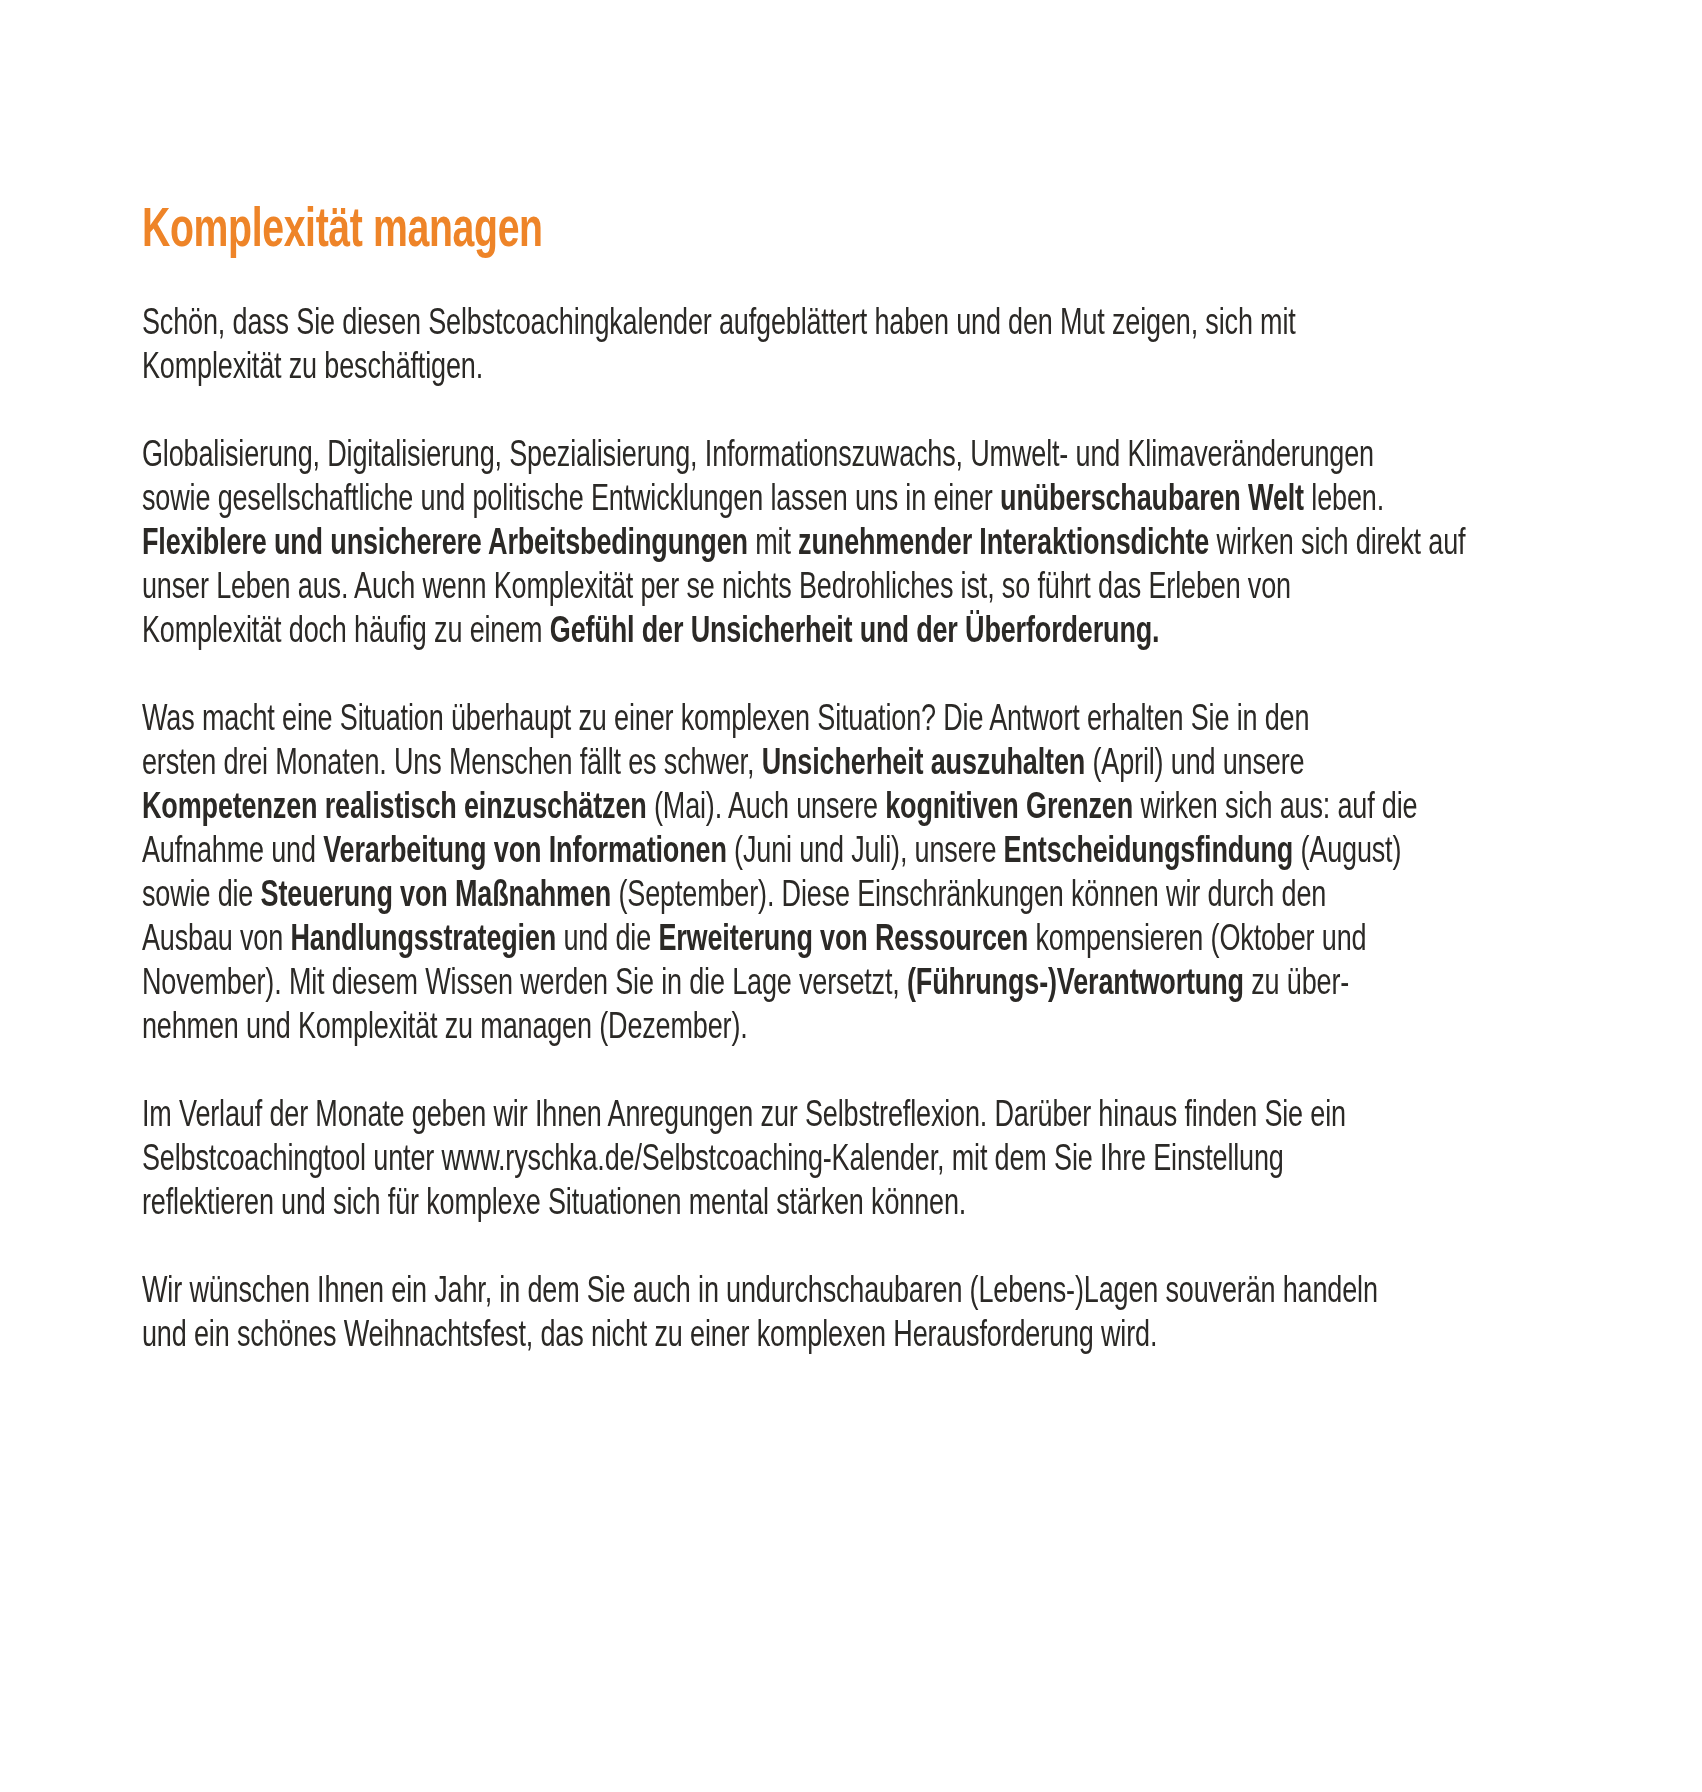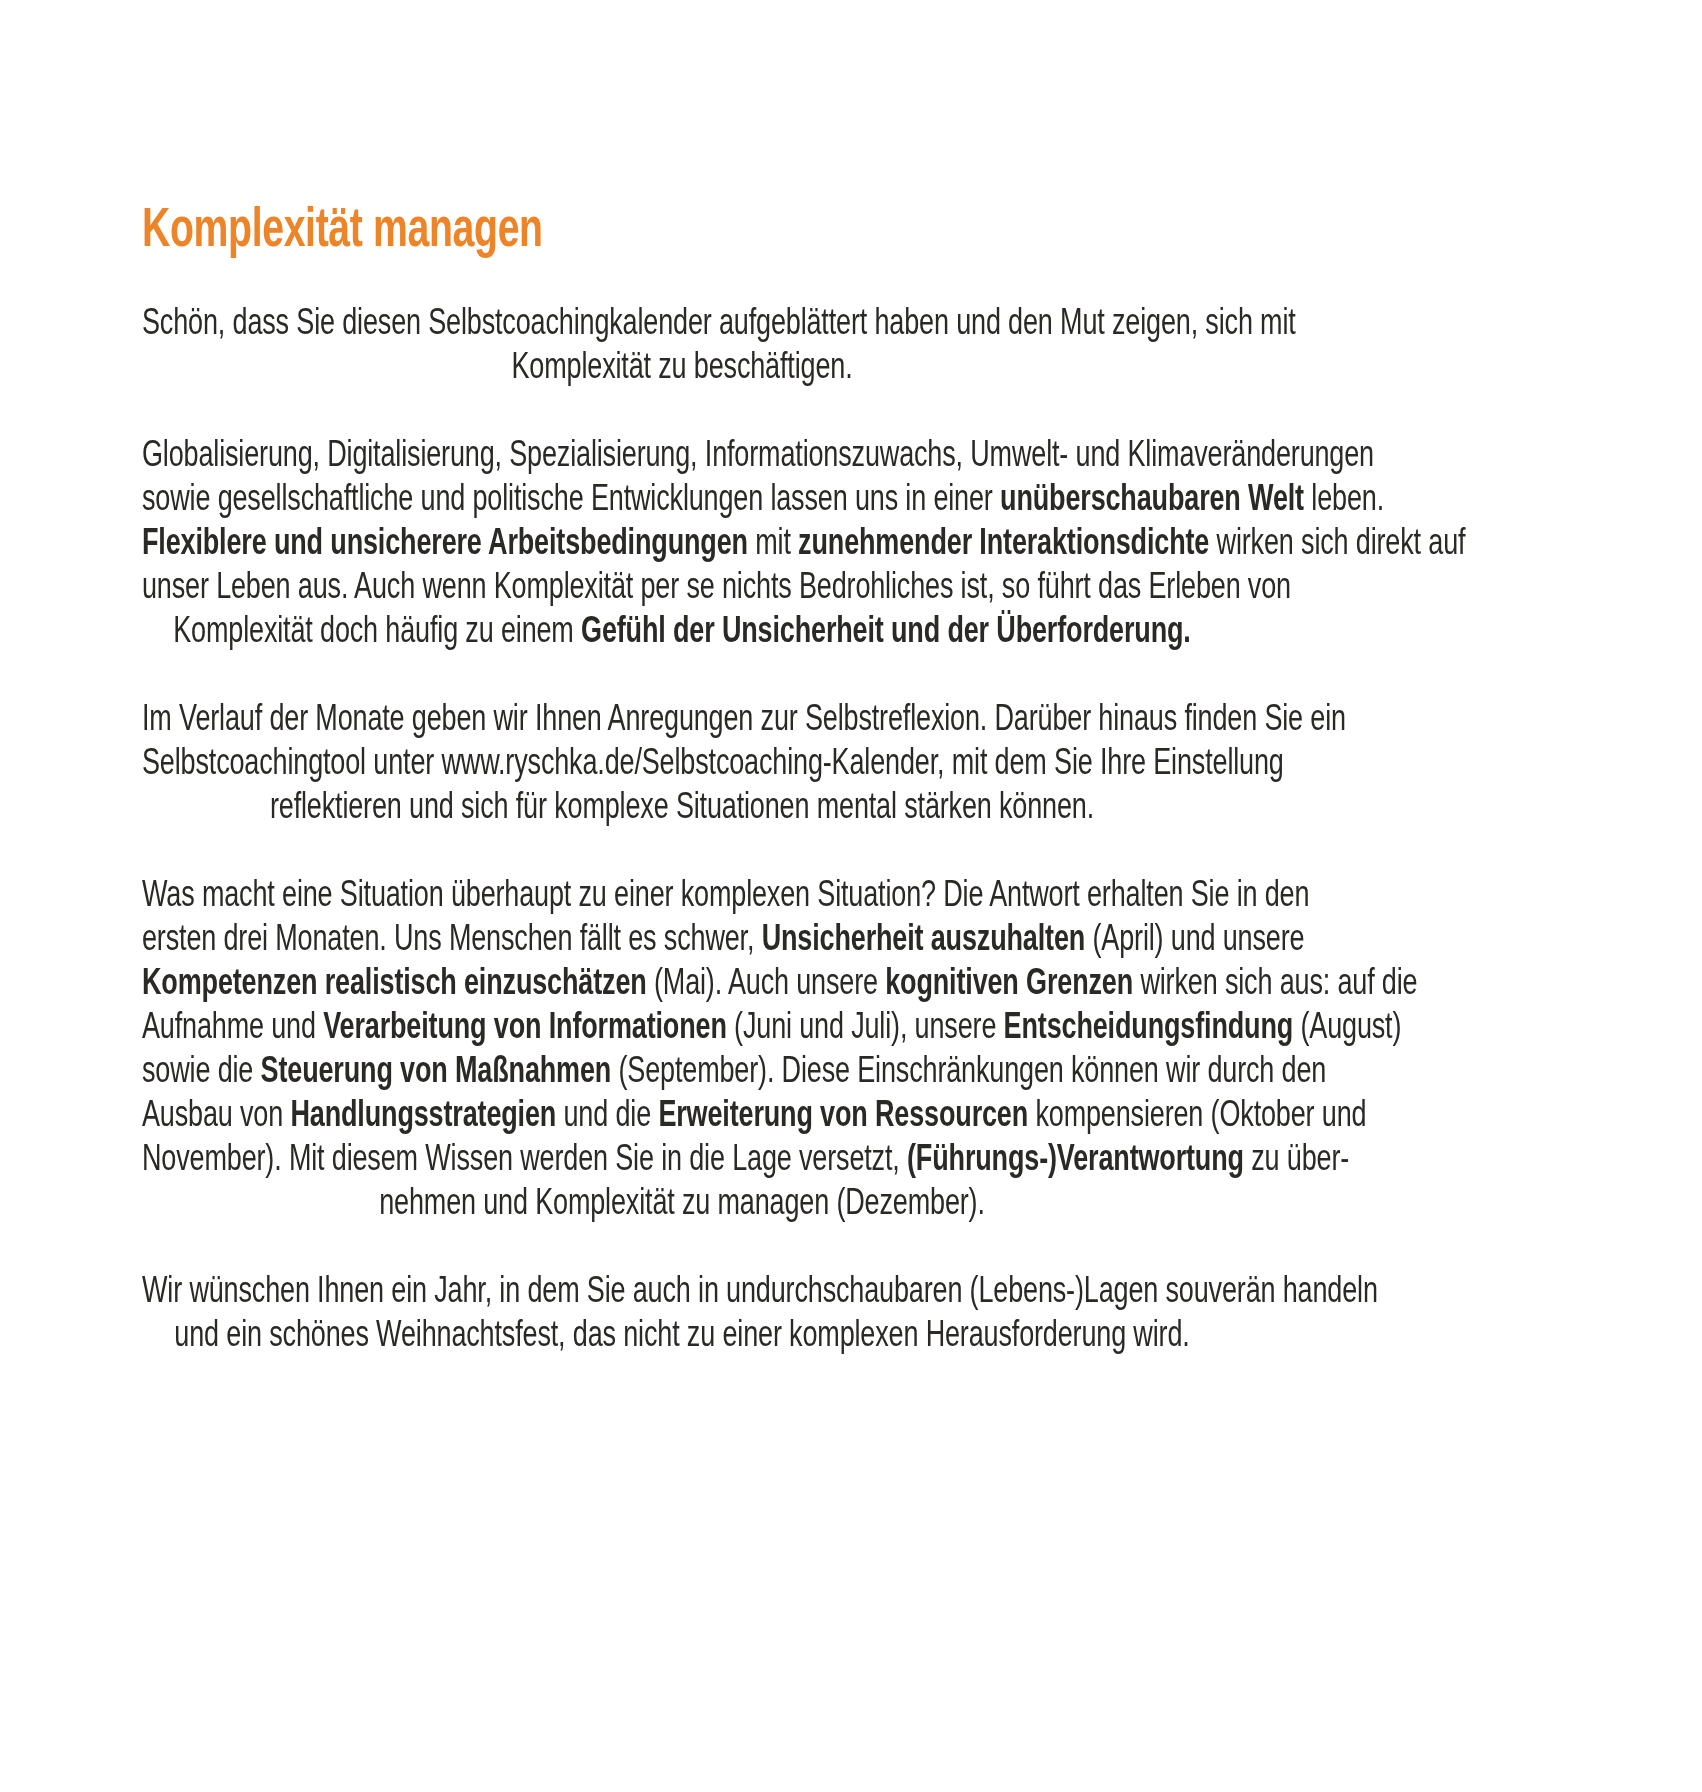--- a/index.html
+++ b/index.html
@@ -27,21 +27,20 @@
     line-height: 58px;
     font-weight: 700;
     letter-spacing: -0.5px;
     color: #ee8428;
     white-space: nowrap;
     transform: scaleX(0.70);
     transform-origin: 0 50%;
   }
   .paragraph {
     margin: 16px 0 44px 0;
-    text-align: center;
   }
   .paragraph:last-child {
     margin-bottom: 0;
   }
   .line {
     font-size: 36px;
     line-height: 44px;
     height: 44px;
     color: #2b2926;
     white-space: nowrap;
@@ -65,33 +64,33 @@
           <div class="line"><span>Komplexität zu beschäftigen.</span></div>
         </div>
         <div class="paragraph">
           <div class="line"><span>Globalisierung, Digitalisierung, Spezialisierung, Informationszuwachs, Umwelt- und Klimaveränderungen</span></div>
           <div class="line"><span>sowie gesellschaftliche und politische Entwicklungen lassen uns in einer </span><strong>unüberschaubaren Welt</strong><span> leben.</span></div>
           <div class="line"><strong>Flexiblere und unsicherere Arbeitsbedingungen</strong><span> mit </span><strong>zunehmender Interaktionsdichte</strong><span> wirken sich direkt auf</span></div>
           <div class="line"><span>unser Leben aus. Auch wenn Komplexität per se nichts Bedrohliches ist, so führt das Erleben von</span></div>
           <div class="line"><span>Komplexität doch häufig zu einem </span><strong>Gefühl der Unsicherheit und der Überforderung.</strong></div>
         </div>
         <div class="paragraph">
-          <div class="line"><span>Im Verlauf der Monate geben wir Ihnen Anregungen zur Selbstreflexion. Darüber hinaus finden Sie ein</span></div>
-          <div class="line"><span>Selbstcoachingtool unter www.ryschka.de/Selbstcoaching-Kalender, mit dem Sie Ihre Einstellung</span></div>
-          <div class="line"><span>reflektieren und sich für komplexe Situationen mental stärken können.</span></div>
-        </div>
-        <div class="paragraph">
           <div class="line"><span>Was macht eine Situation überhaupt zu einer komplexen Situation? Die Antwort erhalten Sie in den</span></div>
           <div class="line"><span>ersten drei Monaten. Uns Menschen fällt es schwer, </span><strong>Unsicherheit auszuhalten</strong><span> (April) und unsere</span></div>
           <div class="line"><strong>Kompetenzen realistisch einzuschätzen</strong><span> (Mai). Auch unsere </span><strong>kognitiven Grenzen</strong><span> wirken sich aus: auf die</span></div>
           <div class="line"><span>Aufnahme und </span><strong>Verarbeitung von Informationen</strong><span> (Juni und Juli), unsere </span><strong>Entscheidungsfindung</strong><span> (August)</span></div>
           <div class="line"><span>sowie die </span><strong>Steuerung von Maßnahmen</strong><span> (September). Diese  Einschränkungen können wir durch den</span></div>
           <div class="line"><span>Ausbau von </span><strong>Handlungsstrategien</strong><span> und die </span><strong>Erweiterung von Ressourcen</strong><span> kompensieren (Oktober und</span></div>
           <div class="line"><span>November). Mit diesem Wissen werden Sie in die Lage versetzt, </span><strong>(Führungs-)Verantwortung</strong><span> zu über-</span></div>
           <div class="line"><span>nehmen und Komplexität zu managen (Dezember).</span></div>
         </div>
         <div class="paragraph">
+          <div class="line"><span>Im Verlauf der Monate geben wir Ihnen Anregungen zur Selbstreflexion. Darüber hinaus finden Sie ein</span></div>
+          <div class="line"><span>Selbstcoachingtool unter www.ryschka.de/Selbstcoaching-Kalender, mit dem Sie Ihre Einstellung</span></div>
+          <div class="line"><span>reflektieren und sich für komplexe Situationen mental stärken können.</span></div>
+        </div>
+        <div class="paragraph">
           <div class="line"><span>Wir wünschen Ihnen ein Jahr, in dem Sie auch in undurchschaubaren (Lebens-)Lagen souverän handeln</span></div>
           <div class="line"><span>und ein schönes Weihnachtsfest, das nicht zu einer komplexen Herausforderung wird.</span></div>
         </div>
       </div>
   </div>
 </div>
 
 </body></html>

